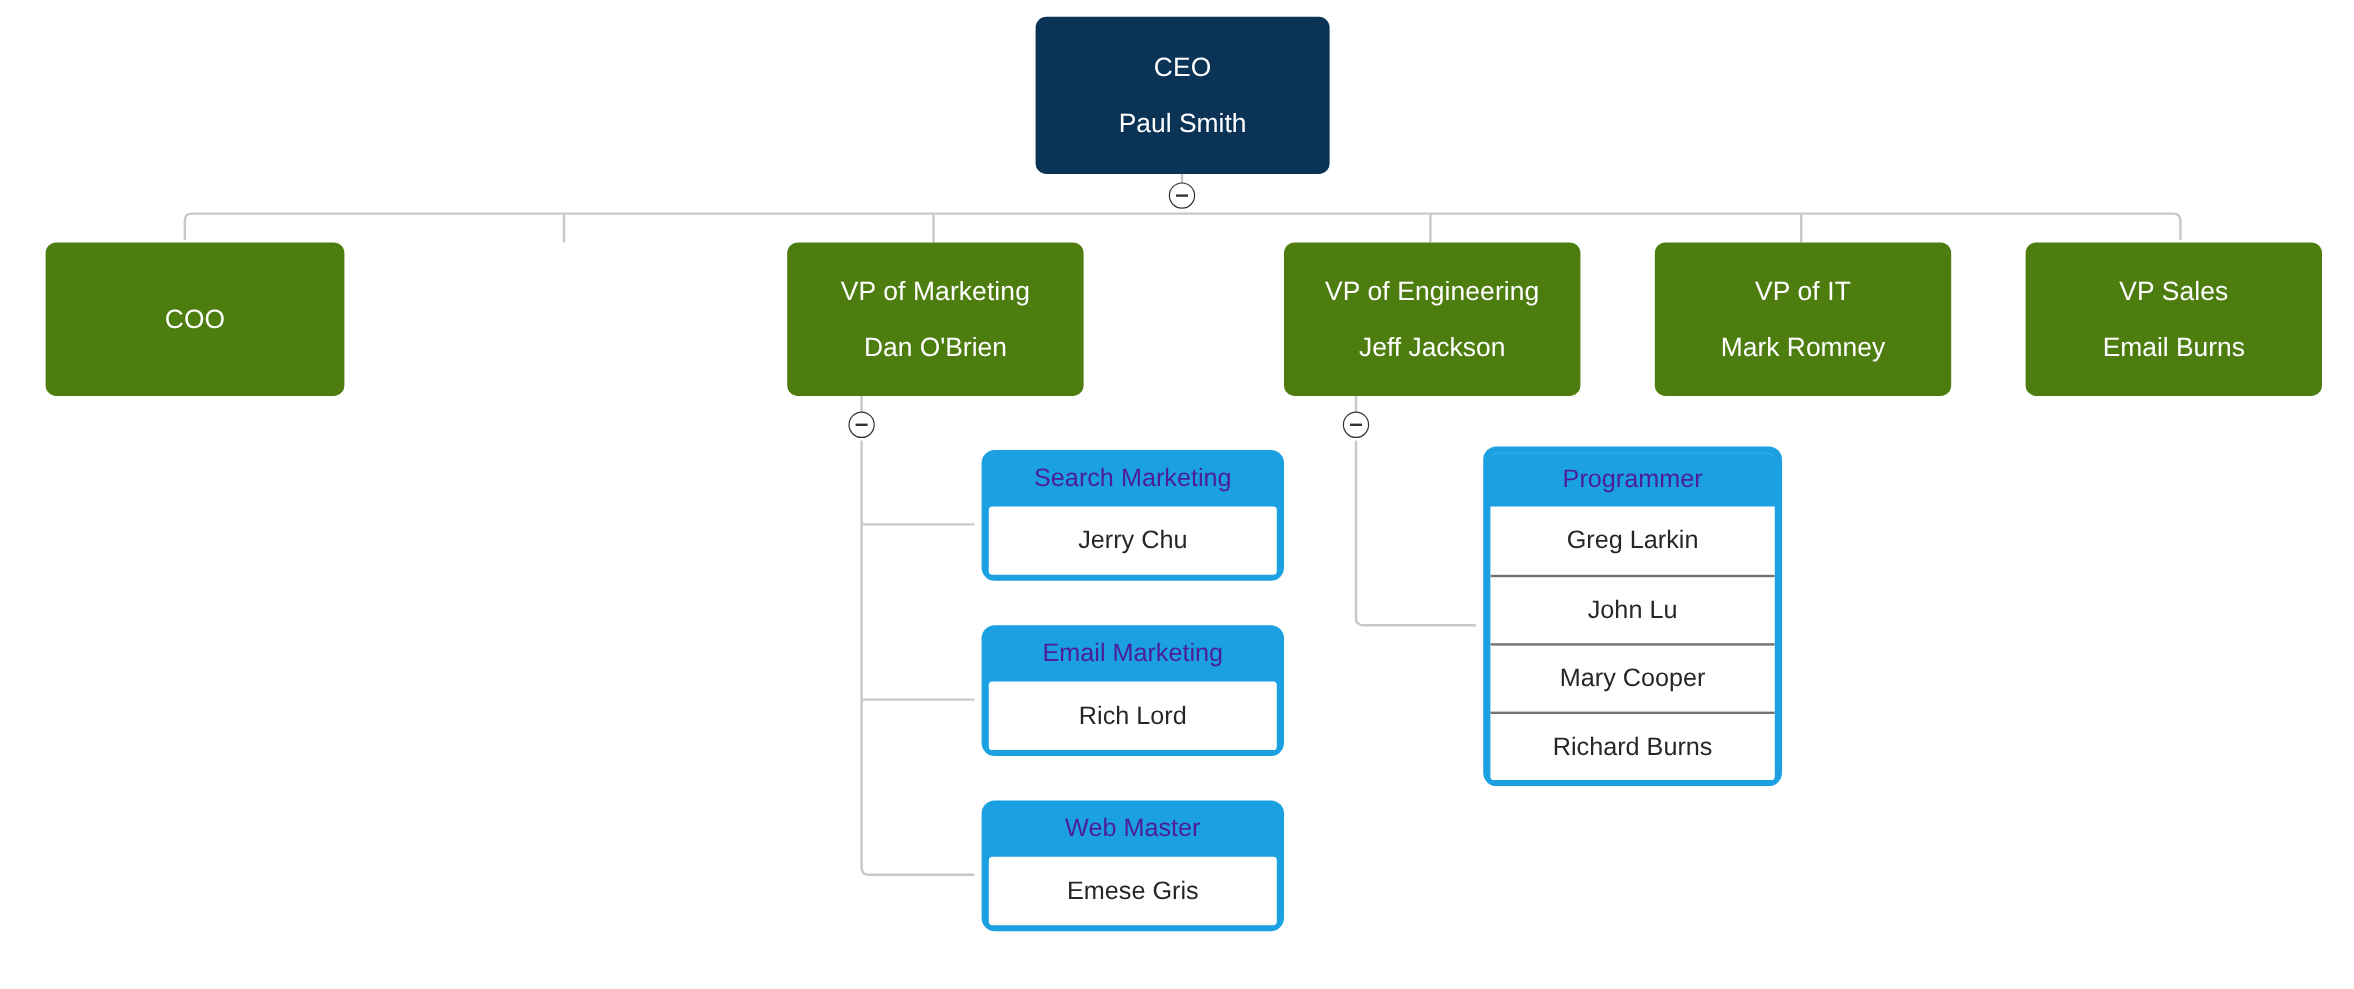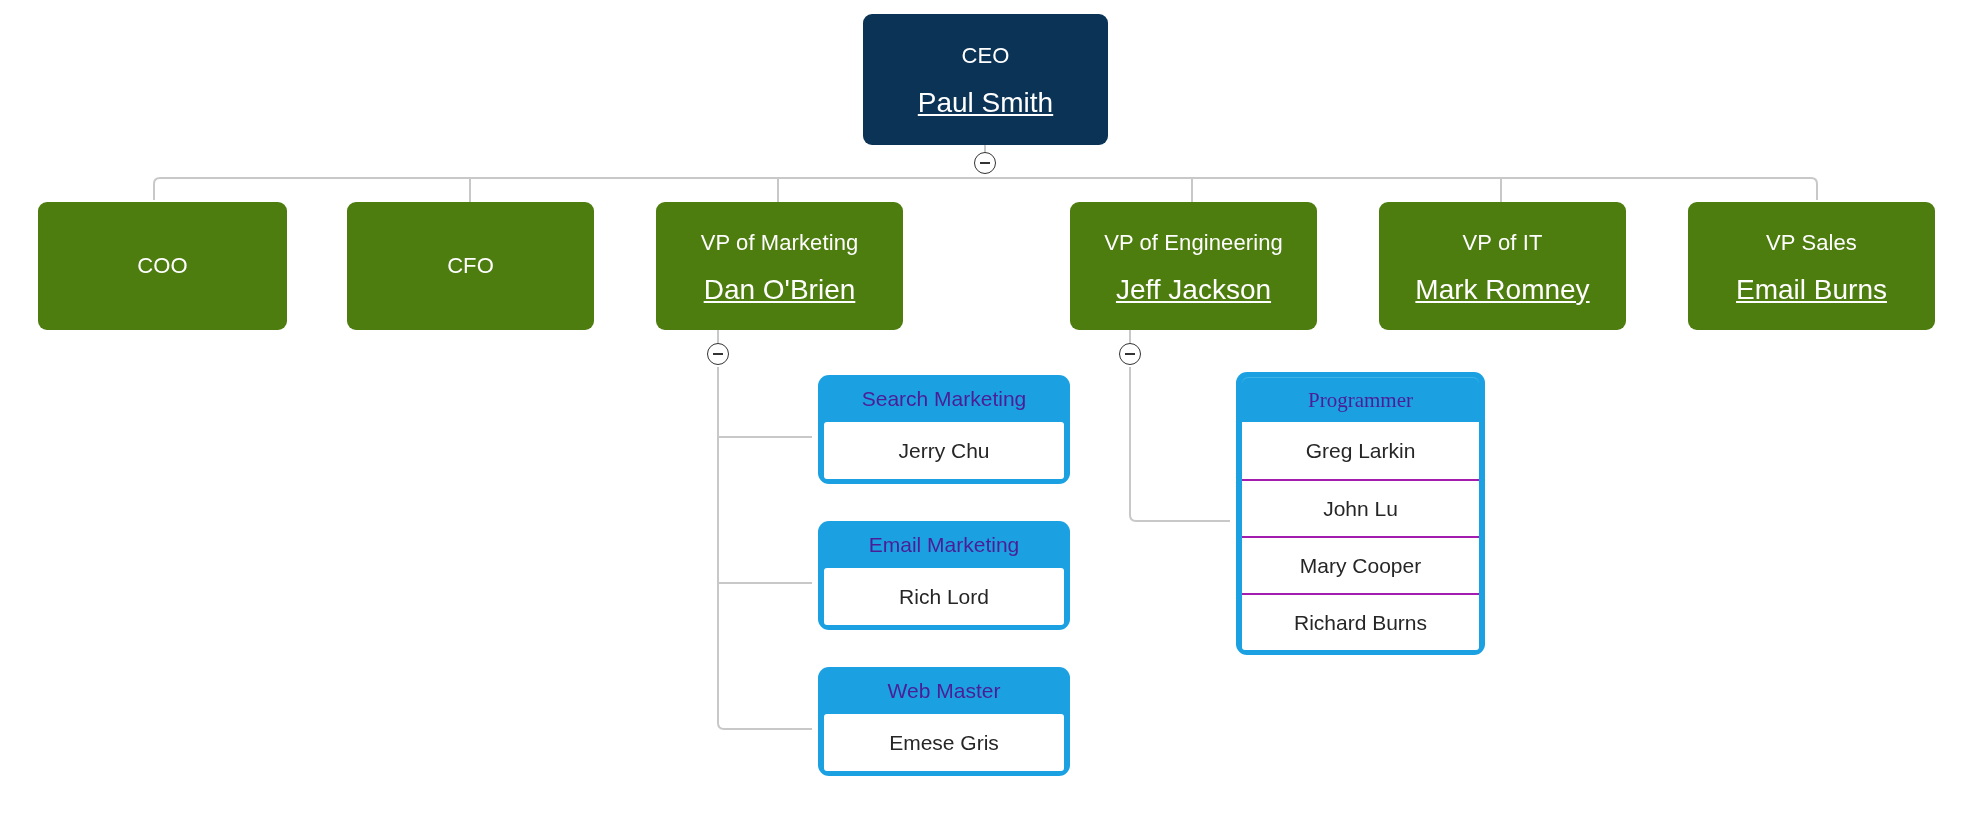--- a/index.html
+++ b/index.html
@@ -37,25 +37,24 @@
     overflow: hidden;
   }
   .node .node-title {
     font-size: 22px;
     line-height: 26px;
     font-weight: 400;
     letter-spacing: .1px;
     white-space: nowrap;
   }
   .node .node-person {
-    font-size: 28px;
+    font-size: 22px;
     line-height: 26px;
     font-weight: 400;
     white-space: nowrap;
-    text-decoration: underline;
   }
   .node.two-line .node-title { margin-bottom: 21px; }
 
   .node.level-ceo {
     background: #0a3356;
   }
   .node.level-vp {
     background: #4d7c0f;
   }
 
@@ -85,34 +84,33 @@
   }
   .card-row {
     height: 57px;
     display: flex;
     align-items: center;
     justify-content: center;
     color: #262626;
     font-size: 21px;
     line-height: 24px;
     white-space: nowrap;
-    border-top: 2px solid #a21caf;
+    border-top: 2px solid #737373;
   }
   .card-row:first-child { border-top: none; }
 
   
   .card.stacked { padding-top: 5px; }
   .card.stacked .card-header {
     margin: 0 6px;
     height: 45px;
     border-top-left-radius: 6px;
     border-top-right-radius: 6px;
     background: #1ba1e2;
     box-shadow: inset 0 1px 0 #3fb2e8;
-    font-family: Liberation Serif, serif;
   }
   .card.stacked .card-body { border-radius: 0 0 3px 3px; }
 
   
   .toggle {
     position: absolute;
     width: 22px; height: 22px;
     border: 1.6px solid #333333;
     border-radius: 50%;
     background: #ffffff;
@@ -161,23 +159,20 @@
     <div class="node-title">CEO</div>
     <div class="node-person">Paul Smith</div>
   </div>
 
   <div class="toggle" style="left:974px; top:152px;"></div>
 
   <div class="node level-vp" style="left:38px; top:202px; width:249px; height:128px;">
     <div class="node-title">COO</div>
   </div>
 
-  <div class="node level-vp" style="left:347px; top:202px; width:247px; height:128px;">
-    <div class="node-title">CFO</div>
-  </div>
 
   <div class="node level-vp two-line" style="left:656px; top:202px; width:247px; height:128px;">
     <div class="node-title">VP of Marketing</div>
     <div class="node-person">Dan O'Brien</div>
   </div>
 
   <div class="node level-vp two-line" style="left:1070px; top:202px; width:247px; height:128px;">
     <div class="node-title">VP of Engineering</div>
     <div class="node-person">Jeff Jackson</div>
   </div>

